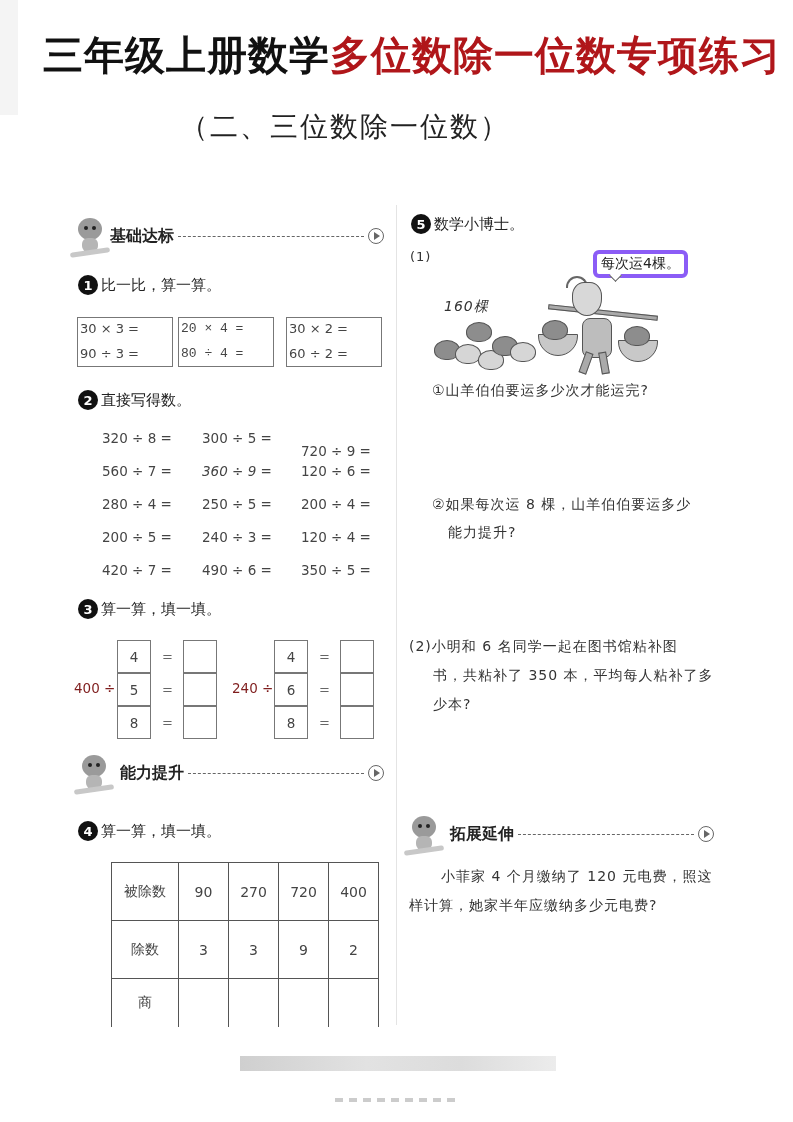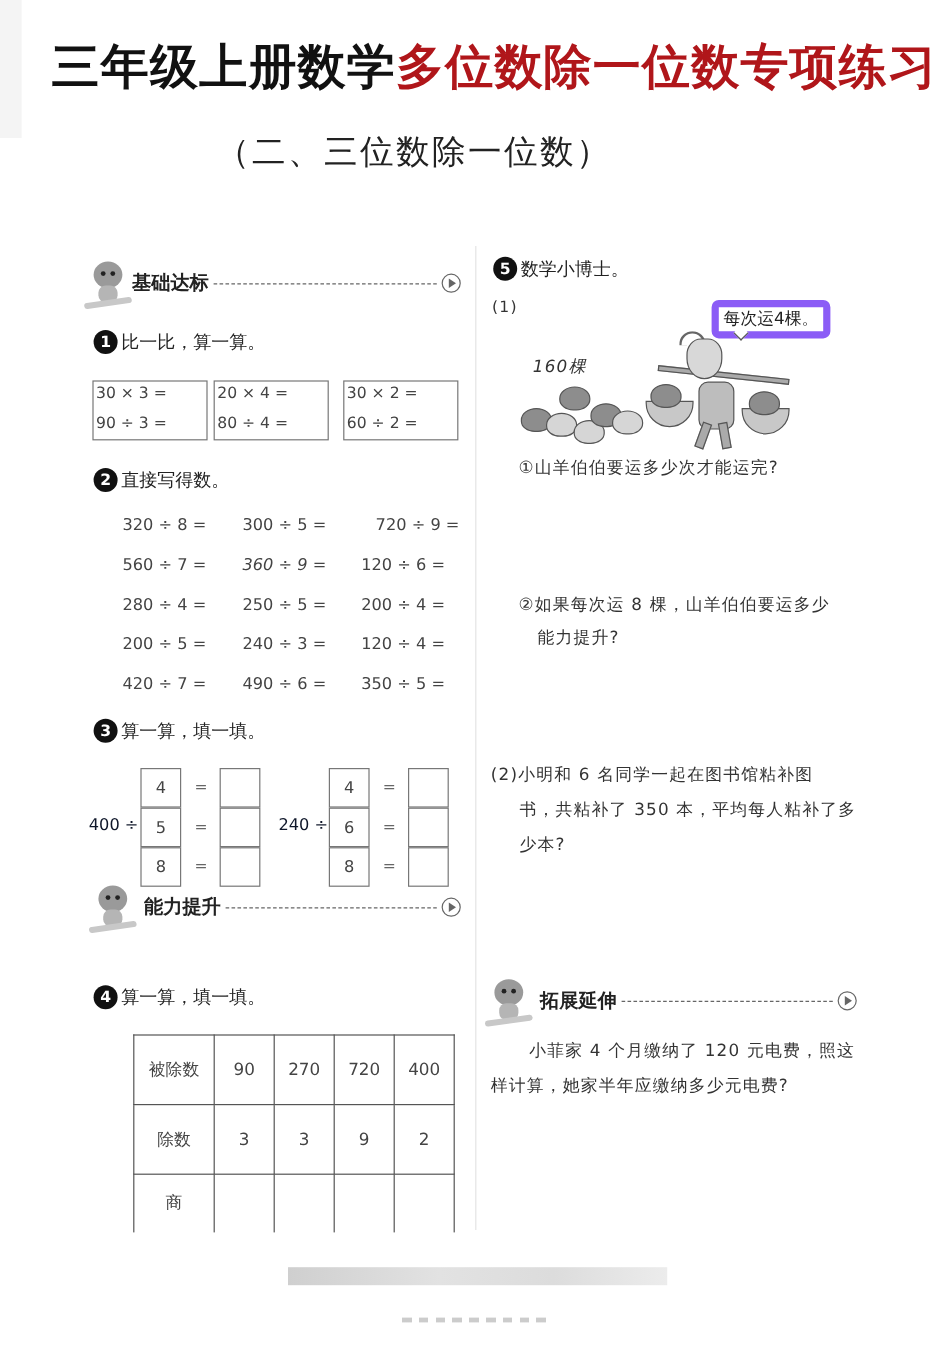--- a/index.html
+++ b/index.html
@@ -37,34 +37,34 @@
   .q-num { width: 20px; height: 20px; border-radius: 50%; background: #111; color: #fff; font-size: 13px; font-weight: bold; display: flex; align-items: center; justify-content: center; margin-right: 3px; }
 
   
   .q1-box { position: absolute; border: 1px solid #777; width: 96px; height: 50px; font-size: 13px; color: #444; padding-left: 2px; }
   .q1-box div { height: 25px; line-height: 22px; }
 
   
   .q2-item { position: absolute; font-size: 13.5px; color: #444; white-space: nowrap; }
 
   
-  .q3-label { position: absolute; font-size: 13.5px; color: #0f172a; }
+  .q3-label { position: absolute; font-size: 13.5px; color: #7f1d1d; }
   .q3-cell { position: absolute; width: 34px; height: 33px; border: 1px solid #777; font-size: 13.5px; color: #444; display: flex; align-items: center; justify-content: center; }
   .q3-eq { position: absolute; font-size: 13px; color: #666; }
   .q3-ans { position: absolute; width: 34px; height: 33px; border: 1px solid #777; }
 
   
   .q4-table { position: absolute; left: 111px; top: 862px; border-collapse: collapse; }
   .q4-table td { border: 1px solid #555; width: 50px; height: 58px; text-align: center; font-size: 14px; color: #444; }
   .q4-table td.hd { width: 67px; }
   .q4-table tr.last td { border-bottom: none; height: 48px; }
 
   
   .r-text { position: absolute; font-size: 14px; color: #333; line-height: 28px; letter-spacing: 1px; }
-  .speech { position: absolute; left: 593px; top: 250px; border: 6px solid #8b5cf6; border-radius: 6px; padding: 1px 4px; font-size: 14px; background: #fff; }
+  .speech { position: absolute; left: 593px; top: 250px; border: 4px solid #8b5cf6; border-radius: 6px; padding: 1px 4px; font-size: 14px; background: #fff; }
   .speech::after { content: ""; position: absolute; left: 14px; bottom: -6px; width: 8px; height: 8px; background: #fff; border-right: 1px solid #555; border-bottom: 1px solid #555; transform: rotate(45deg); }
   .cabbage { position: absolute; width: 26px; height: 20px; border-radius: 50% 50% 45% 45%; background: #8d8d8d; border: 1px solid #555; }
   .cabbage.light { background: #d6d6d6; }
   .goat-head { position: absolute; left: 572px; top: 282px; width: 30px; height: 34px; background: #d8d8d8; border: 1px solid #555; border-radius: 40% 40% 50% 50%; }
   .goat-horn { position: absolute; left: 566px; top: 276px; width: 22px; height: 12px; border: 2px solid #666; border-bottom: none; border-radius: 12px 12px 0 0; }
   .goat-body { position: absolute; left: 582px; top: 318px; width: 30px; height: 40px; background: #bdbdbd; border: 1px solid #555; border-radius: 8px; }
   .goat-leg { position: absolute; width: 8px; height: 22px; background: #aaa; border: 1px solid #555; }
   .pole { position: absolute; left: 548px; top: 310px; width: 110px; height: 5px; background: #aaa; border: 1px solid #555; transform: rotate(6deg); }
   .basket { position: absolute; width: 40px; height: 22px; border: 1px solid #555; border-radius: 0 0 20px 20px; background: #c8c8c8; }
 
@@ -95,36 +95,36 @@
 </div>
 
 <div class="q-head" style="left:78px; top:275px;">
   <span class="q-num">1</span>
   <span>比一比，算一算。</span>
 </div>
 <div class="q1-box" style="left:77px; top:317px;">
   <div>30 × 3 =</div>
   <div>90 ÷ 3 =</div>
 </div>
-<div class="q1-box" style="left:178px; top:317px;">
+<div class="q1-box" style="left:178px; top:317px;font-family:Liberation Mono, monospace;">
   <div>20 × 4 =</div>
   <div>80 ÷ 4 =</div>
 </div>
 <div class="q1-box" style="left:286px; top:317px;">
   <div>30 × 2 =</div>
   <div>60 ÷ 2 =</div>
 </div>
 
 <div class="q-head" style="left:78px; top:390px;">
   <span class="q-num">2</span>
   <span>直接写得数。</span>
 </div>
 <div class="q2-item" style="left:102px; top:430px;">320 ÷ 8 =</div>
 <div class="q2-item" style="left:202px; top:430px;">300 ÷ 5 =</div>
-<div class="q2-item" style="left:301px; top:430px;margin-left:12px;">720 ÷ 9 =</div>
+<div class="q2-item" style="left:301px; top:443px;">720 ÷ 9 =</div>
 <div class="q2-item" style="left:102px; top:463px;">560 ÷ 7 =</div>
 <div class="q2-item" style="left:202px; top:463px;font-style:italic;">360 ÷ 9 =</div>
 <div class="q2-item" style="left:301px; top:463px;">120 ÷ 6 =</div>
 <div class="q2-item" style="left:102px; top:496px;">280 ÷ 4 =</div>
 <div class="q2-item" style="left:202px; top:496px;">250 ÷ 5 =</div>
 <div class="q2-item" style="left:301px; top:496px;">200 ÷ 4 =</div>
 <div class="q2-item" style="left:102px; top:529px;">200 ÷ 5 =</div>
 <div class="q2-item" style="left:202px; top:529px;">240 ÷ 3 =</div>
 <div class="q2-item" style="left:301px; top:529px;">120 ÷ 4 =</div>
 <div class="q2-item" style="left:102px; top:562px;">420 ÷ 7 =</div>
@@ -150,21 +150,21 @@
 <div class="q3-cell" style="left:274px; top:640px;">4</div>
 <div class="q3-cell" style="left:274px; top:673px;">6</div>
 <div class="q3-cell" style="left:274px; top:706px;">8</div>
 <div class="q3-eq" style="left:319px; top:649px;">=</div>
 <div class="q3-eq" style="left:319px; top:682px;">=</div>
 <div class="q3-eq" style="left:319px; top:715px;">=</div>
 <div class="q3-ans" style="left:340px; top:640px;"></div>
 <div class="q3-ans" style="left:340px; top:673px;"></div>
 <div class="q3-ans" style="left:340px; top:706px;"></div>
 
-<div class="sec-head" style="left:78px; top:736px; width:306px;font-family:Liberation Mono, monospace;">
+<div class="sec-head" style="left:78px; top:753px; width:306px;font-family:Liberation Mono, monospace;">
   <div class="mascot">
       <div class="face"></div>
       <div class="body"></div>
       <div class="board"></div>
     </div>
   <span class="sec-label" style="margin-left:8px;">能力提升</span>
   <span class="dash-line"></span>
   <span class="play-icon"></span>
 </div>
 

